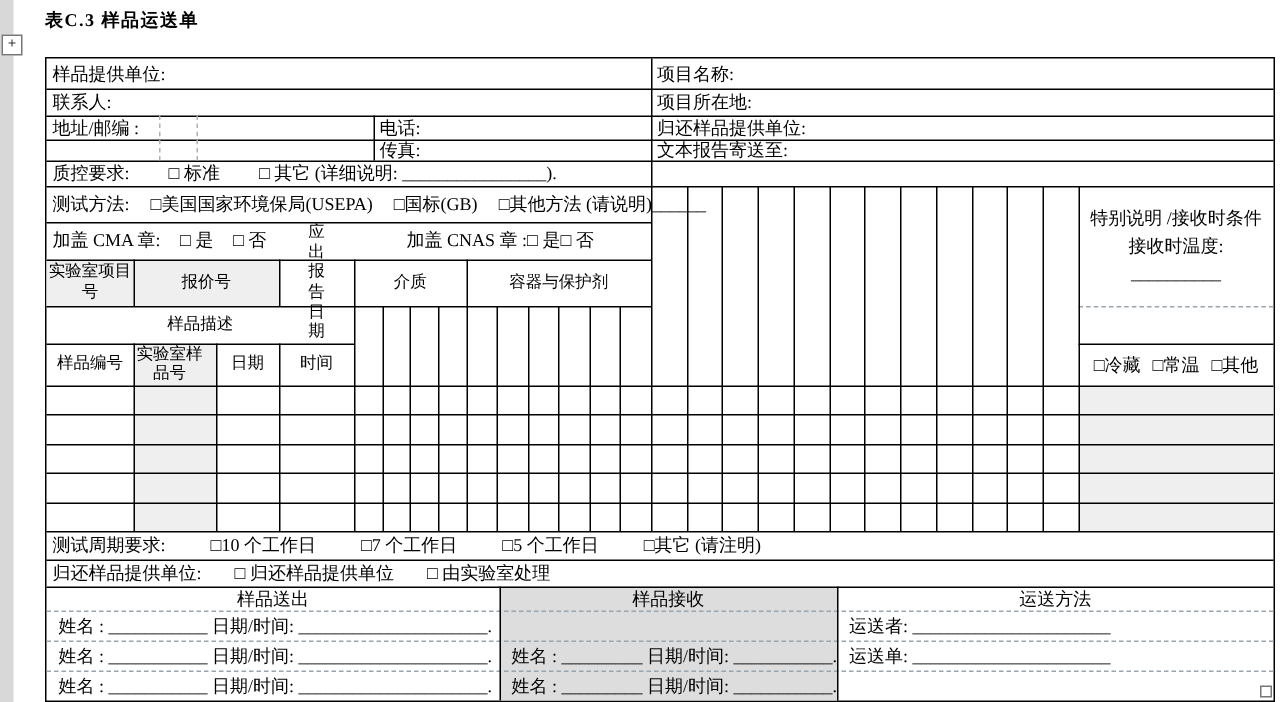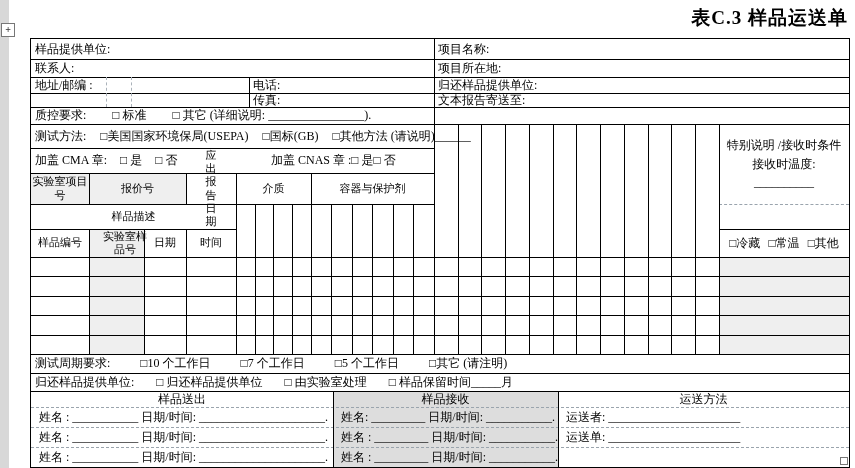--- a/index.html
+++ b/index.html
@@ -1,20 +1,20 @@
 <!DOCTYPE html>
 <html><head>
 <meta charset="utf-8">
 <style>
   html,body{margin:0;padding:0;background:#fff;}
   .page{position:relative;width:855px;height:468px;background:#ffffff;overflow:hidden;
         font-family:"Liberation Serif","DejaVu Serif",serif;color:#000;}
   .strip{position:absolute;left:0;top:0;width:9px;height:468px;background:#d8d8d8;}
-  .title{position:absolute;left:30px;top:5px;width:818px;text-align:right;
-         font-size:19px;font-weight:bold;letter-spacing:1px;}
+  .title{position:absolute;left:30px;top:5px;width:818px;text-align:left;
+         font-size:12px;font-weight:bold;letter-spacing:1px;}
   .tbl{position:absolute;left:30px;top:38px;width:818px;height:428px;
        border:1px solid #000;box-sizing:content-box;}
   .h{position:absolute;height:1px;background:#000;}
   .v{position:absolute;width:1px;background:#000;}
   .hd{position:absolute;height:0;border-top:1px dashed #9aa4ad;}
   .vd{position:absolute;width:0;border-left:1px dashed #aab2ba;}
   .shade{position:absolute;}
   .cell{position:absolute;display:flex;align-items:center;font-size:12px;white-space:nowrap;line-height:1.2;}
   .ctr{justify-content:center;text-align:center;}
   .wrap{white-space:normal;}
@@ -139,21 +139,21 @@
       <span>□ 否</span>
     </div>
 
     <div class="cell ctr wrap small" style="left:0;top:134px;width:58px;height:31px">实验室项目号</div>
     <div class="cell ctr small" style="left:58px;top:134px;width:97px;height:31px">报价号</div>
     <div class="cell ctr wrap small" style="left:155px;top:134px;width:50px;height:31px;padding:0 16px;box-sizing:border-box">应出报告日期</div>
     <div class="cell ctr small" style="left:205px;top:134px;width:75px;height:31px">介质</div>
     <div class="cell ctr small" style="left:280px;top:134px;width:123px;height:31px">容器与保护剂</div>
     <div class="cell ctr small" style="left:0;top:165px;width:205px;height:25px">样品描述</div>
     <div class="cell ctr small" style="left:0;top:190px;width:58px;height:28px">样品编号</div>
-    <div class="cell ctr wrap small" style="left:70px;top:190px;width:48px;height:28px">实验室样品号</div>
+    <div class="cell ctr wrap small" style="left:58px;top:190px;width:48px;height:28px">实验室样品号</div>
     <div class="cell ctr small" style="left:113px;top:190px;width:42px;height:28px">日期</div>
     <div class="cell ctr small" style="left:155px;top:190px;width:50px;height:28px">时间</div>
 
     <div class="cell ctr col" style="left:688px;top:85px;width:130px;height:80px">
       <span>特别说明 /接收时条件</span>
       <span>接收时温度:</span>
       <span>__________</span>
     </div>
     <div class="cell ctr" style="left:688px;top:190px;width:130px;height:28px;gap:8px">
       <span>□冷藏</span>
@@ -166,32 +166,30 @@
       <span>□10 个工作日</span>
       <span>□7 个工作日</span>
       <span>□5 个工作日</span>
       <span>□其它 (请注明)</span>
     </div>
 
     <div class="cell pl" style="left:0;top:334px;width:818px;height:18px;gap:22px">
       <span>归还样品提供单位:</span>
       <span>□ 归还样品提供单位</span>
       <span>□ 由实验室处理</span>
-      <span>□ 样品保留时间_____月</span>
     </div>
 
     <div class="cell ctr" style="left:0;top:352px;width:302px;height:16px">样品送出</div>
     <div class="cell ctr" style="left:302px;top:352px;width:225px;height:16px">样品接收</div>
     <div class="cell ctr" style="left:527px;top:352px;width:291px;height:16px">运送方法</div>
 
     <div class="cell" style="left:0;top:368px;width:302px;height:20px;padding-left:8px">姓名 : ___________ 日期/时间: _____________________.</div>
     <div class="cell" style="left:0;top:388px;width:302px;height:20px;padding-left:8px">姓名 : ___________ 日期/时间: _____________________.</div>
     <div class="cell" style="left:0;top:408px;width:302px;height:20px;padding-left:8px">姓名 : ___________ 日期/时间: _____________________.</div>
 
-    <div class="cell" style="left:302px;top:368px;width:225px;height:20px;padding-left:8px">姓名: _________ 日期/时间: ___________.</div>
     <div class="cell" style="left:302px;top:388px;width:225px;height:20px;padding-left:8px">姓名 : _________ 日期/时间: ___________.</div>
     <div class="cell" style="left:302px;top:408px;width:225px;height:20px;padding-left:8px">姓名 : _________ 日期/时间: ___________.</div>
 
     <div class="cell" style="left:527px;top:368px;width:291px;height:20px;padding-left:8px">运送者: ______________________</div>
     <div class="cell" style="left:527px;top:388px;width:291px;height:20px;padding-left:8px">运送单: ______________________</div>
     <div class="cell" style="left:527px;top:408px;width:291px;height:20px;padding-left:8px"></div>
   </div>
 
   <div class="resize"></div>
 </div>

